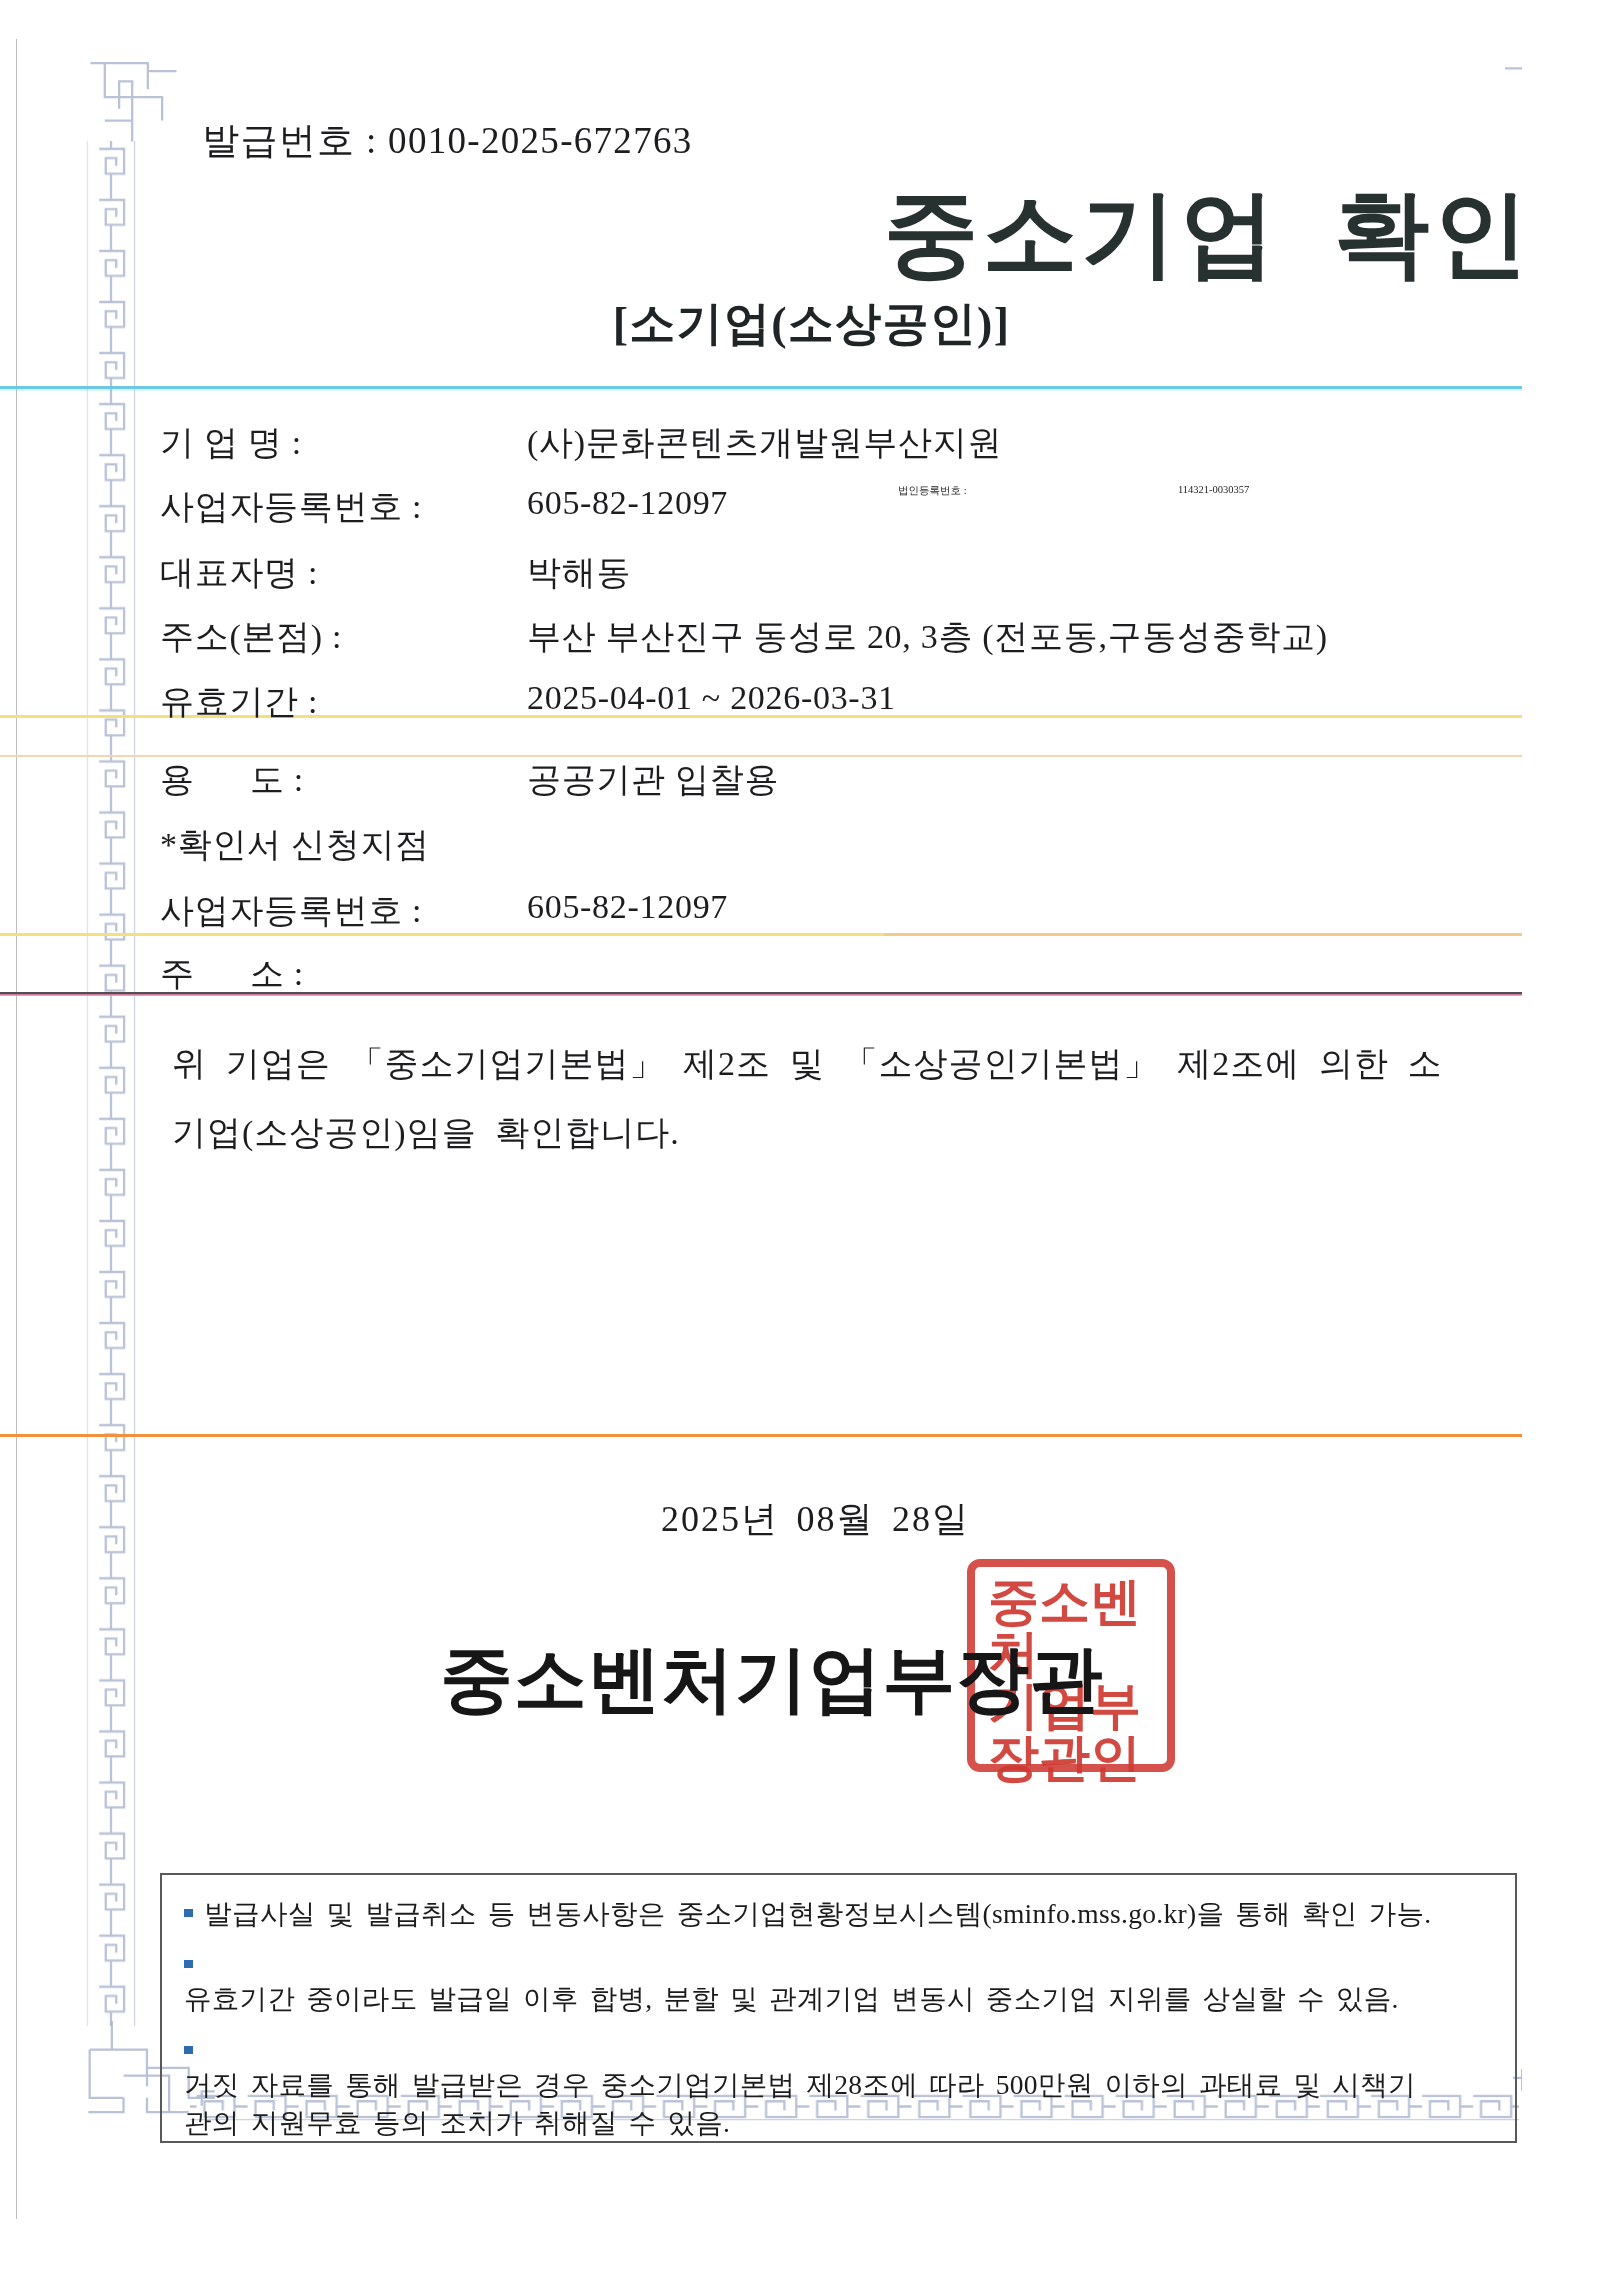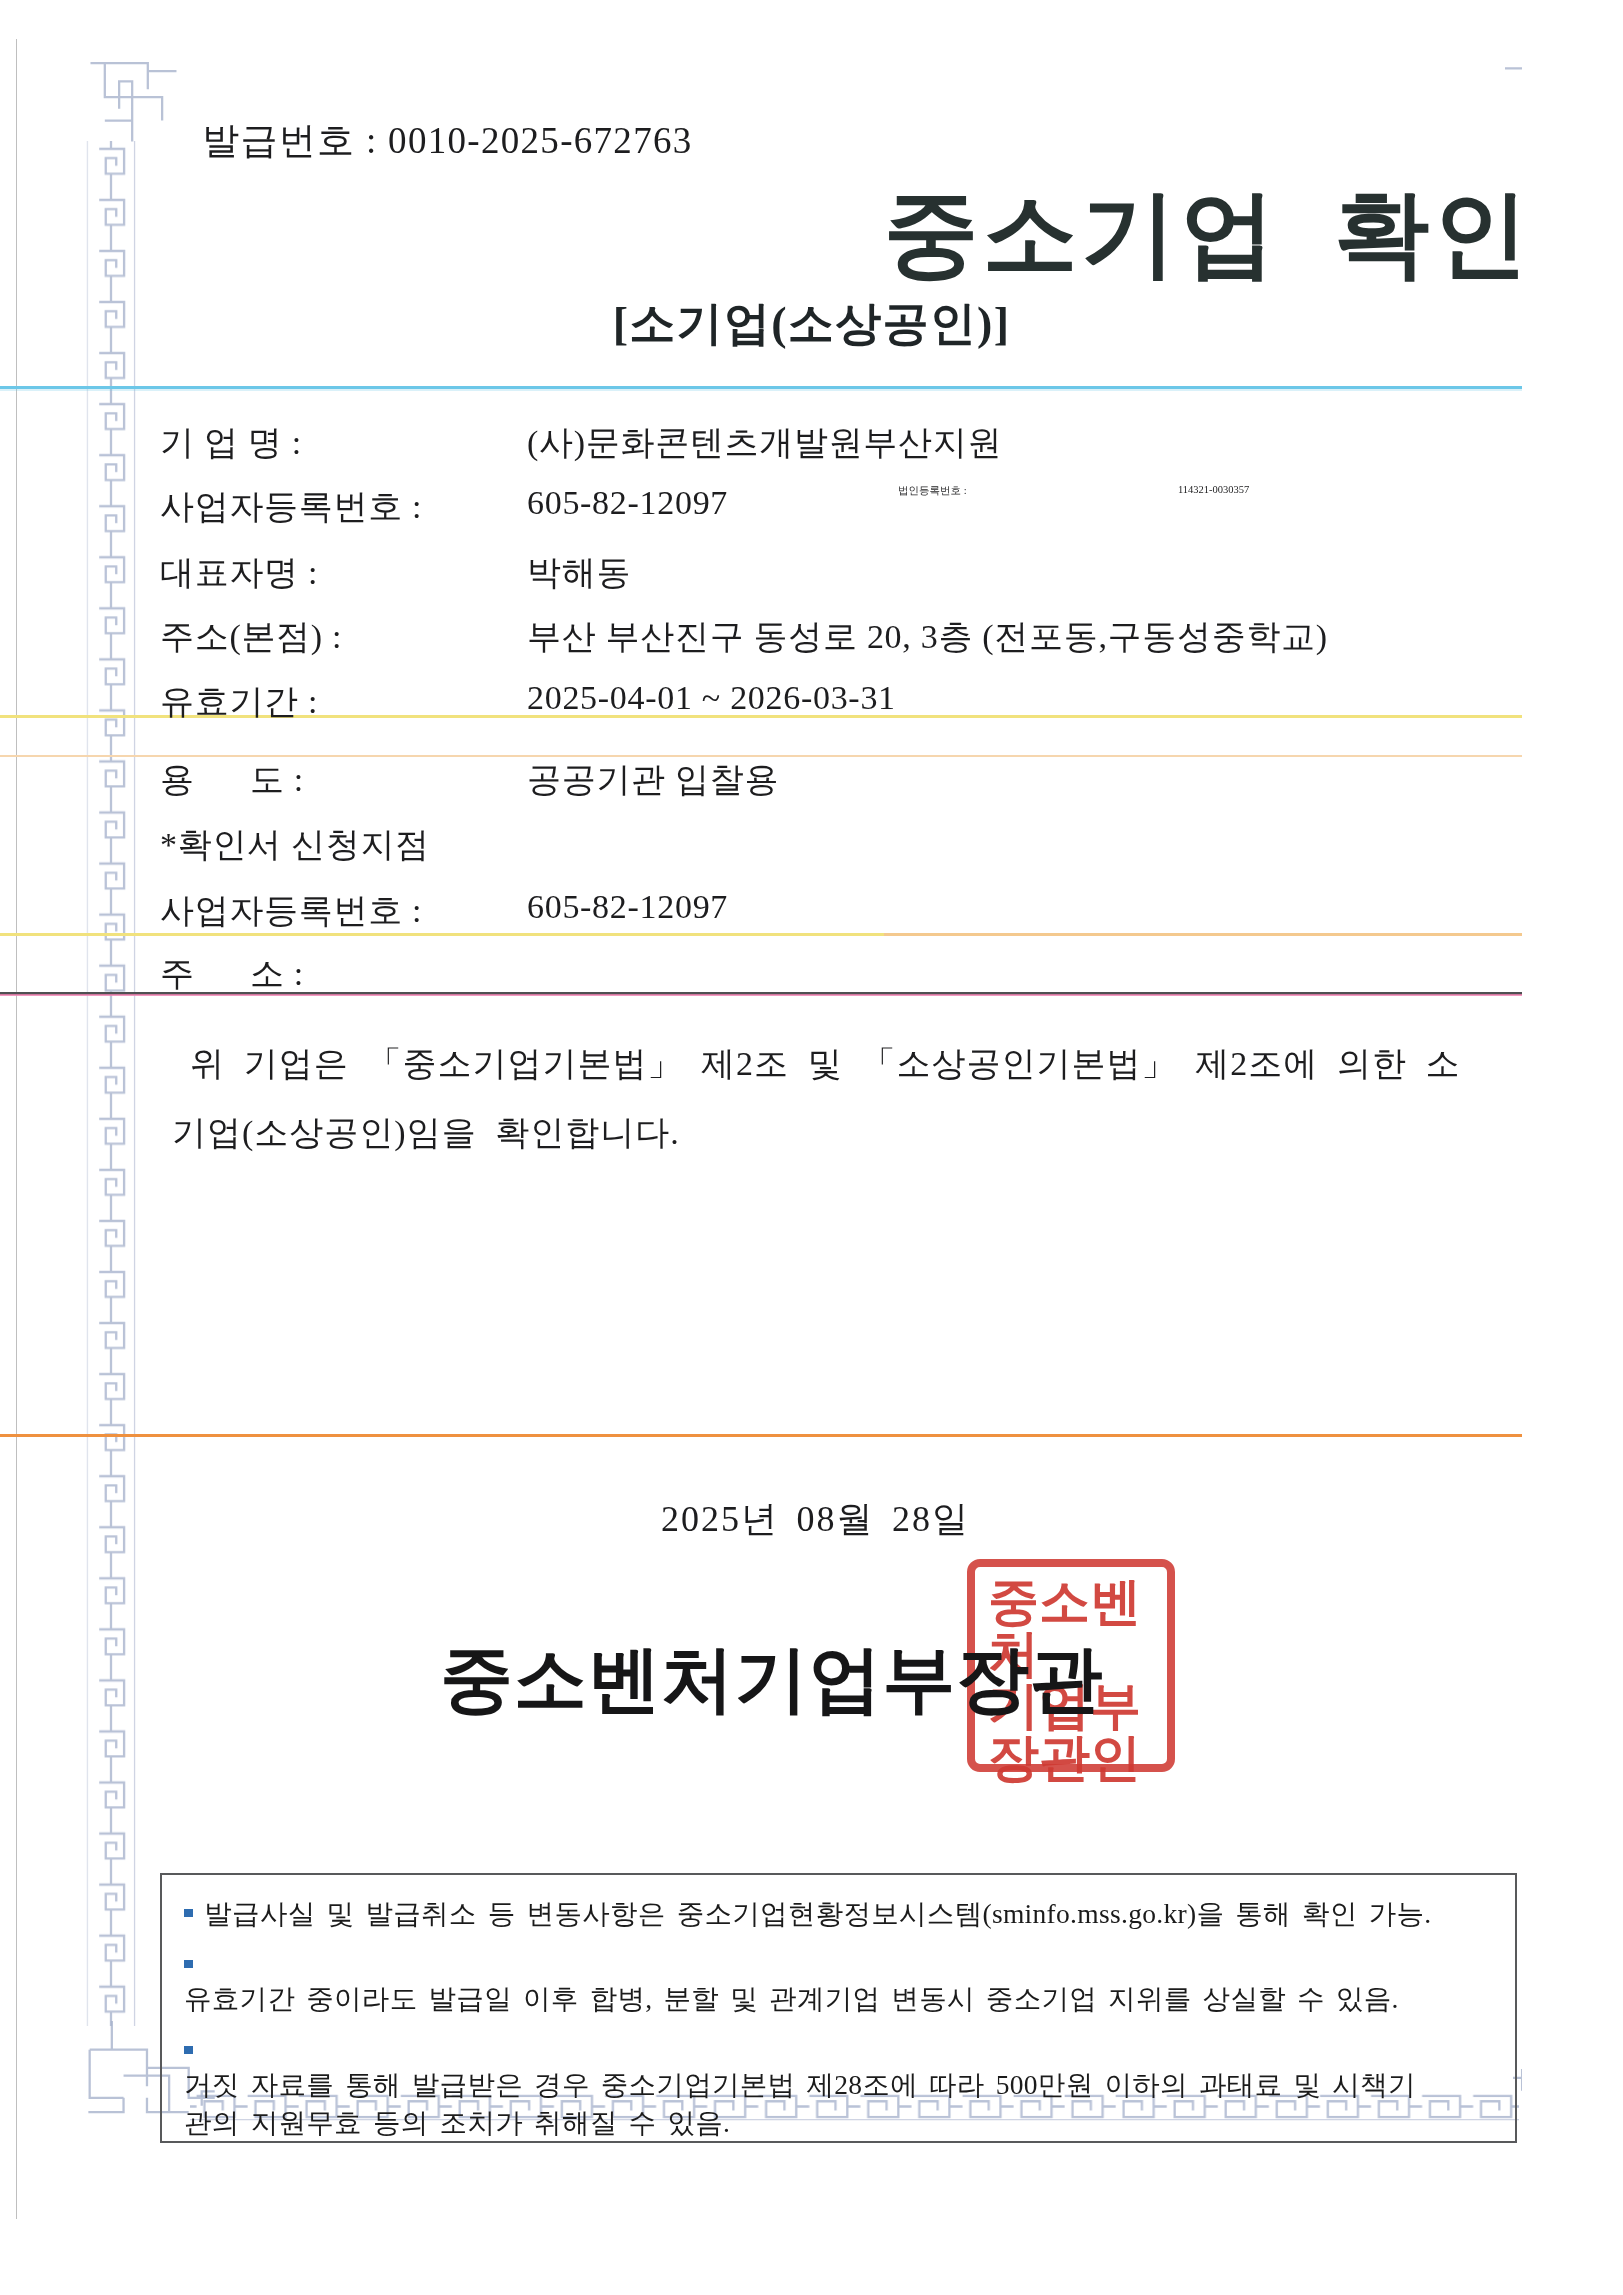--- a/index.html
+++ b/index.html
@@ -43,21 +43,21 @@
   .lbl,.val{font-size:34px; white-space:pre; letter-spacing:0.7px;}
   .lbl{left:160px;}
   .val{left:504px;margin-left:23px;}
   .lbl2{left:898px;}
   .val2{left:1178px;}
   .r1{top:420px;} .r2{top:484px;} .r3{top:550px;} .r4{top:614px;} .r5{top:679px;}
   .r6{top:757px;} .r7{top:822px;} .r8{top:888px;} .r9{top:951px;}
 
   
   .stmt{font-size:34px; letter-spacing:1px; word-spacing:9.2px; white-space:pre;}
-  .stmt1{left:190px; top:1041px;}
+  .stmt1{left:172px; top:1041px;}
   .stmt2{left:172px; top:1110px;}
 
   
   .issue-date{left:661px; top:1495px; font-size:36px; letter-spacing:2px; word-spacing:6.5px; white-space:pre;}
   .signer{left:440px; top:1631px; font-size:73px; font-weight:700; letter-spacing:0.7px; color:#161617; z-index:6; white-space:pre;}
   .seal{left:967px; top:1559px; width:208px; height:213px; z-index:5;
         border:8.5px solid rgba(207,58,51,.88); border-radius:13px; box-sizing:border-box;
         display:flex; flex-direction:column; justify-content:space-around; padding:9.2px 13px;
         background:rgba(255,255,255,0);}
   .seal-row{display:flex; justify-content:space-between; color:var(--seal_red);

